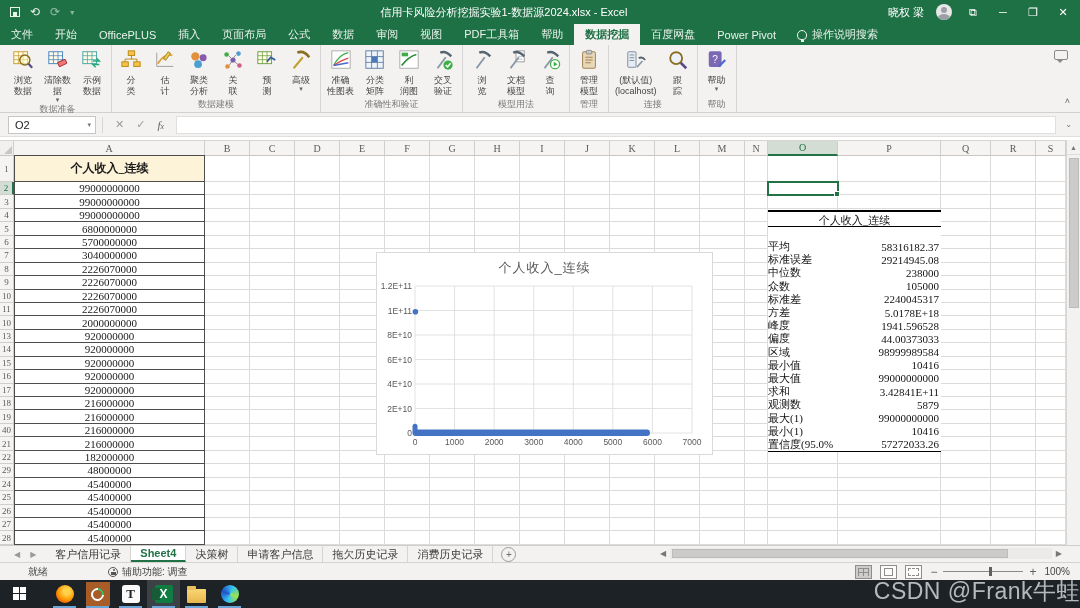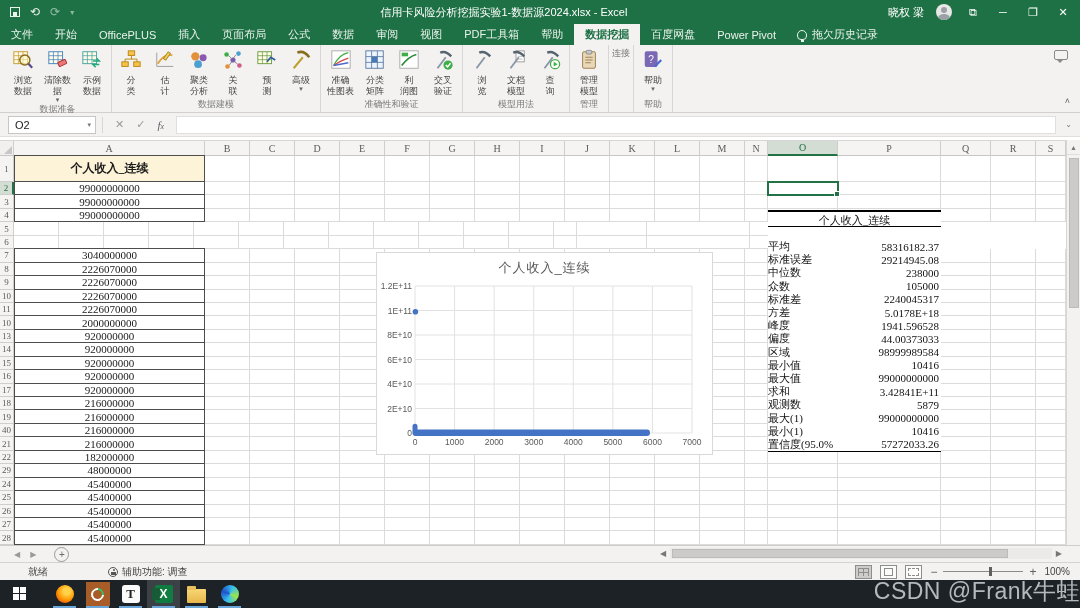--- a/index.html
+++ b/index.html
@@ -189,21 +189,21 @@
       <div class="rtab">数据</div>
       <div class="rtab">审阅</div>
       <div class="rtab">视图</div>
       <div class="rtab">PDF工具箱</div>
       <div class="rtab">帮助</div>
       <div class="rtab active">数据挖掘</div>
       <div class="rtab">百度网盘</div>
       <div class="rtab">Power Pivot</div>
       <div class="tellme">
         <span class="bulb"></span>
-        <span>拖欠历史记录</span>
+        <span>操作说明搜索</span>
       </div>
     </div>
 
   <div id="ribbon">
       <div class="rgroup">
         <div class="rbuttons">
           <div class="rbtn">
             <div><svg viewBox="0 0 24 24">
                 <rect x="2" y="3" width="15" height="13" fill="#fffbe8" stroke="#c79a2a"></rect>
                 <path d="M2 7.3h15M2 11.6h15M7 3v13M12 3v13" stroke="#c79a2a" fill="none" stroke-width=".8"></path>
@@ -365,20 +365,38 @@
                 <rect x="5" y="3" width="14" height="18" rx="1.5" fill="#e8d8b8" stroke="#9a7a4a"></rect>
                 <rect x="9" y="1.5" width="6" height="4" rx="1" fill="#c8c8c8" stroke="#888"></rect>
                 <path d="M8 9h8M8 12h8M8 15h6" stroke="#9a7a4a"></path>
               </svg></div>
             <div class="rlbl">管理<br>模型</div>
           </div>
         </div>
         <div class="glabel">管理</div>
       </div>
       <div class="rgroup">
+        <div class="rbuttons">
+          <div class="rbtn">
+            <div><svg viewBox="0 0 24 24">
+                <rect x="3" y="3" width="9" height="17" rx="1" fill="#e4ebf2" stroke="#7a8a9a"></rect>
+                <path d="M5 6.5h5M5 9.5h5M5 12.5h5" stroke="#7a8a9a"></path>
+                <path d="M13 20 L19 13" stroke="#8a97a5" stroke-width="1.8"></path>
+                <path d="M15 10 Q19 8 22 12" fill="none" stroke="#55646f" stroke-width="2"></path>
+              </svg></div>
+            <div class="rlbl">(默认值)<br>(localhost)</div>
+          </div>
+          <div class="rbtn">
+            <div><svg viewBox="0 0 24 24">
+                <circle cx="10" cy="10" r="6.5" fill="rgba(230,240,255,.6)" stroke="#8a6d1f" stroke-width="2"></circle>
+                <line x1="15" y1="15" x2="21" y2="21" stroke="#5b4a8a" stroke-width="2.8"></line>
+              </svg></div>
+            <div class="rlbl">跟<br>踪</div>
+          </div>
+        </div>
         <div class="glabel">连接</div>
       </div>
       <div class="rgroup">
         <div class="rbuttons">
           <div class="rbtn">
             <div><svg viewBox="0 0 24 24">
                 <rect x="3" y="2.5" width="14" height="17" rx="2" fill="#7b68b5"></rect>
                 <text x="10" y="15" font-size="11" fill="#fff" text-anchor="middle" font-family="sans-serif">?</text>
                 <path d="M14 19 L21 12" stroke="#4a6ad0" stroke-width="2.4"></path>
               </svg></div>
@@ -513,20 +531,21 @@
           <div class="gcell" style="width: 45px;"></div>
           <div class="gcell" style="width: 23px;"></div>
           <div class="gcell" style="width: 70px;"></div>
           <div class="gcell" style="width: 103px;"></div>
           <div class="gcell" style="width: 50px;"></div>
           <div class="gcell" style="width: 45px;"></div>
           <div class="gcell" style="width: 30px;"></div>
         </div>
         <div class="grow" style="height: 13.44px;">
           <div class="rowhdr">5</div>
+          <div class="acell" style="width: 191px;">6800000000</div>
           <div class="gcell" style="width: 45px;"></div>
           <div class="gcell" style="width: 45px;"></div>
           <div class="gcell" style="width: 45px;"></div>
           <div class="gcell" style="width: 45px;"></div>
           <div class="gcell" style="width: 45px;"></div>
           <div class="gcell" style="width: 45px;"></div>
           <div class="gcell" style="width: 45px;"></div>
           <div class="gcell" style="width: 45px;"></div>
           <div class="gcell" style="width: 45px;"></div>
           <div class="gcell" style="width: 45px;"></div>
@@ -534,20 +553,21 @@
           <div class="gcell" style="width: 45px;"></div>
           <div class="gcell" style="width: 23px;"></div>
           <div class="gcell" style="width: 70px;"></div>
           <div class="gcell" style="width: 103px;"></div>
           <div class="gcell" style="width: 50px;"></div>
           <div class="gcell" style="width: 45px;"></div>
           <div class="gcell" style="width: 30px;"></div>
         </div>
         <div class="grow" style="height: 13.44px;">
           <div class="rowhdr">6</div>
+          <div class="acell" style="width: 191px;">5700000000</div>
           <div class="gcell" style="width: 45px;"></div>
           <div class="gcell" style="width: 45px;"></div>
           <div class="gcell" style="width: 45px;"></div>
           <div class="gcell" style="width: 45px;"></div>
           <div class="gcell" style="width: 45px;"></div>
           <div class="gcell" style="width: 45px;"></div>
           <div class="gcell" style="width: 45px;"></div>
           <div class="gcell" style="width: 45px;"></div>
           <div class="gcell" style="width: 45px;"></div>
           <div class="gcell" style="width: 45px;"></div>
@@ -1161,20 +1181,28 @@
         <rect x="35.5" y="170.8125" width="5" height="9.1875" rx="2.5" fill="#4472c4"></rect>
         <circle cx="38.395714285714284" cy="58.724999999999994" r="2.8" fill="#4472c4"></circle>
       </svg>
     </div>
 
   <div id="tabbar">
     <div class="nav-arrows">
       <span>◀</span>
       <span>▶</span>
     </div>
+    <div id="stabs" style="display:flex">
+        <div class="stab">客户信用记录</div>
+        <div class="stab active">Sheet4</div>
+        <div class="stab">决策树</div>
+        <div class="stab">申请客户信息</div>
+        <div class="stab">拖欠历史记录</div>
+        <div class="stab">消费历史记录</div>
+      </div>
     <div class="addsheet">+</div>
   </div>
   <div id="hscroll">
     <span class="harr">◀</span>
     <div class="htrack">
         <div class="hthumb"></div>
       </div>
     <span class="harr">▶</span>
   </div>
 

